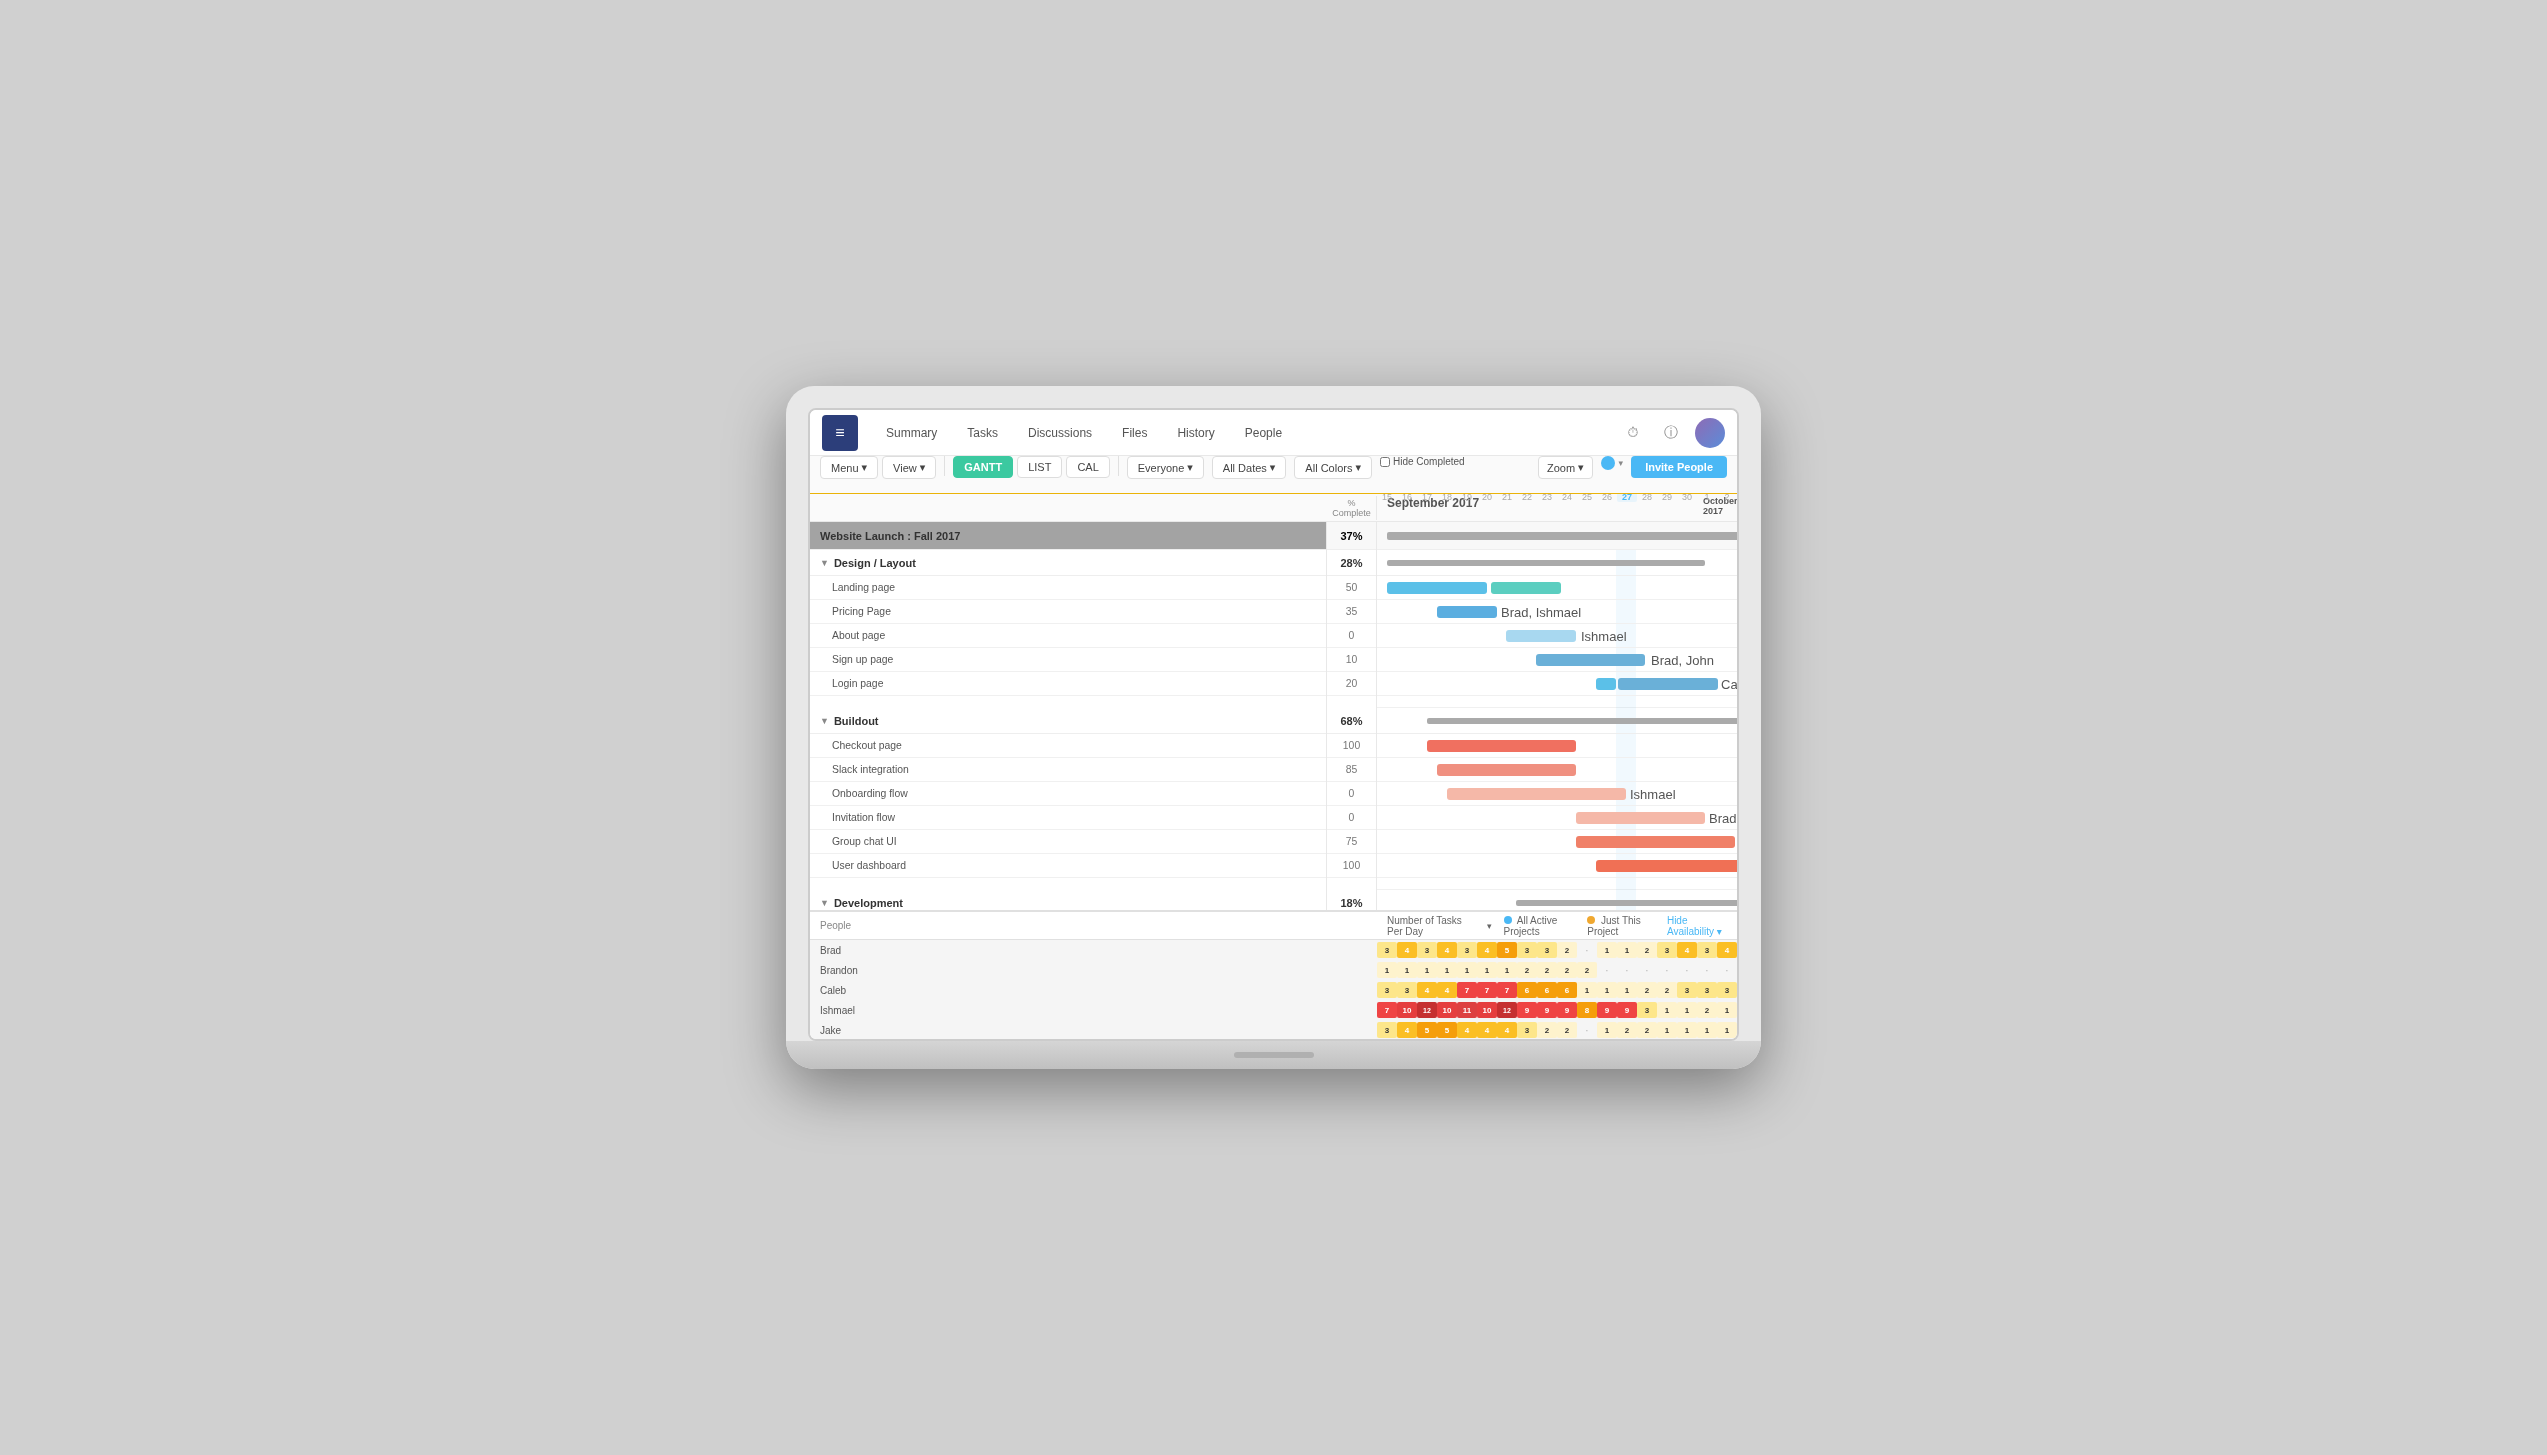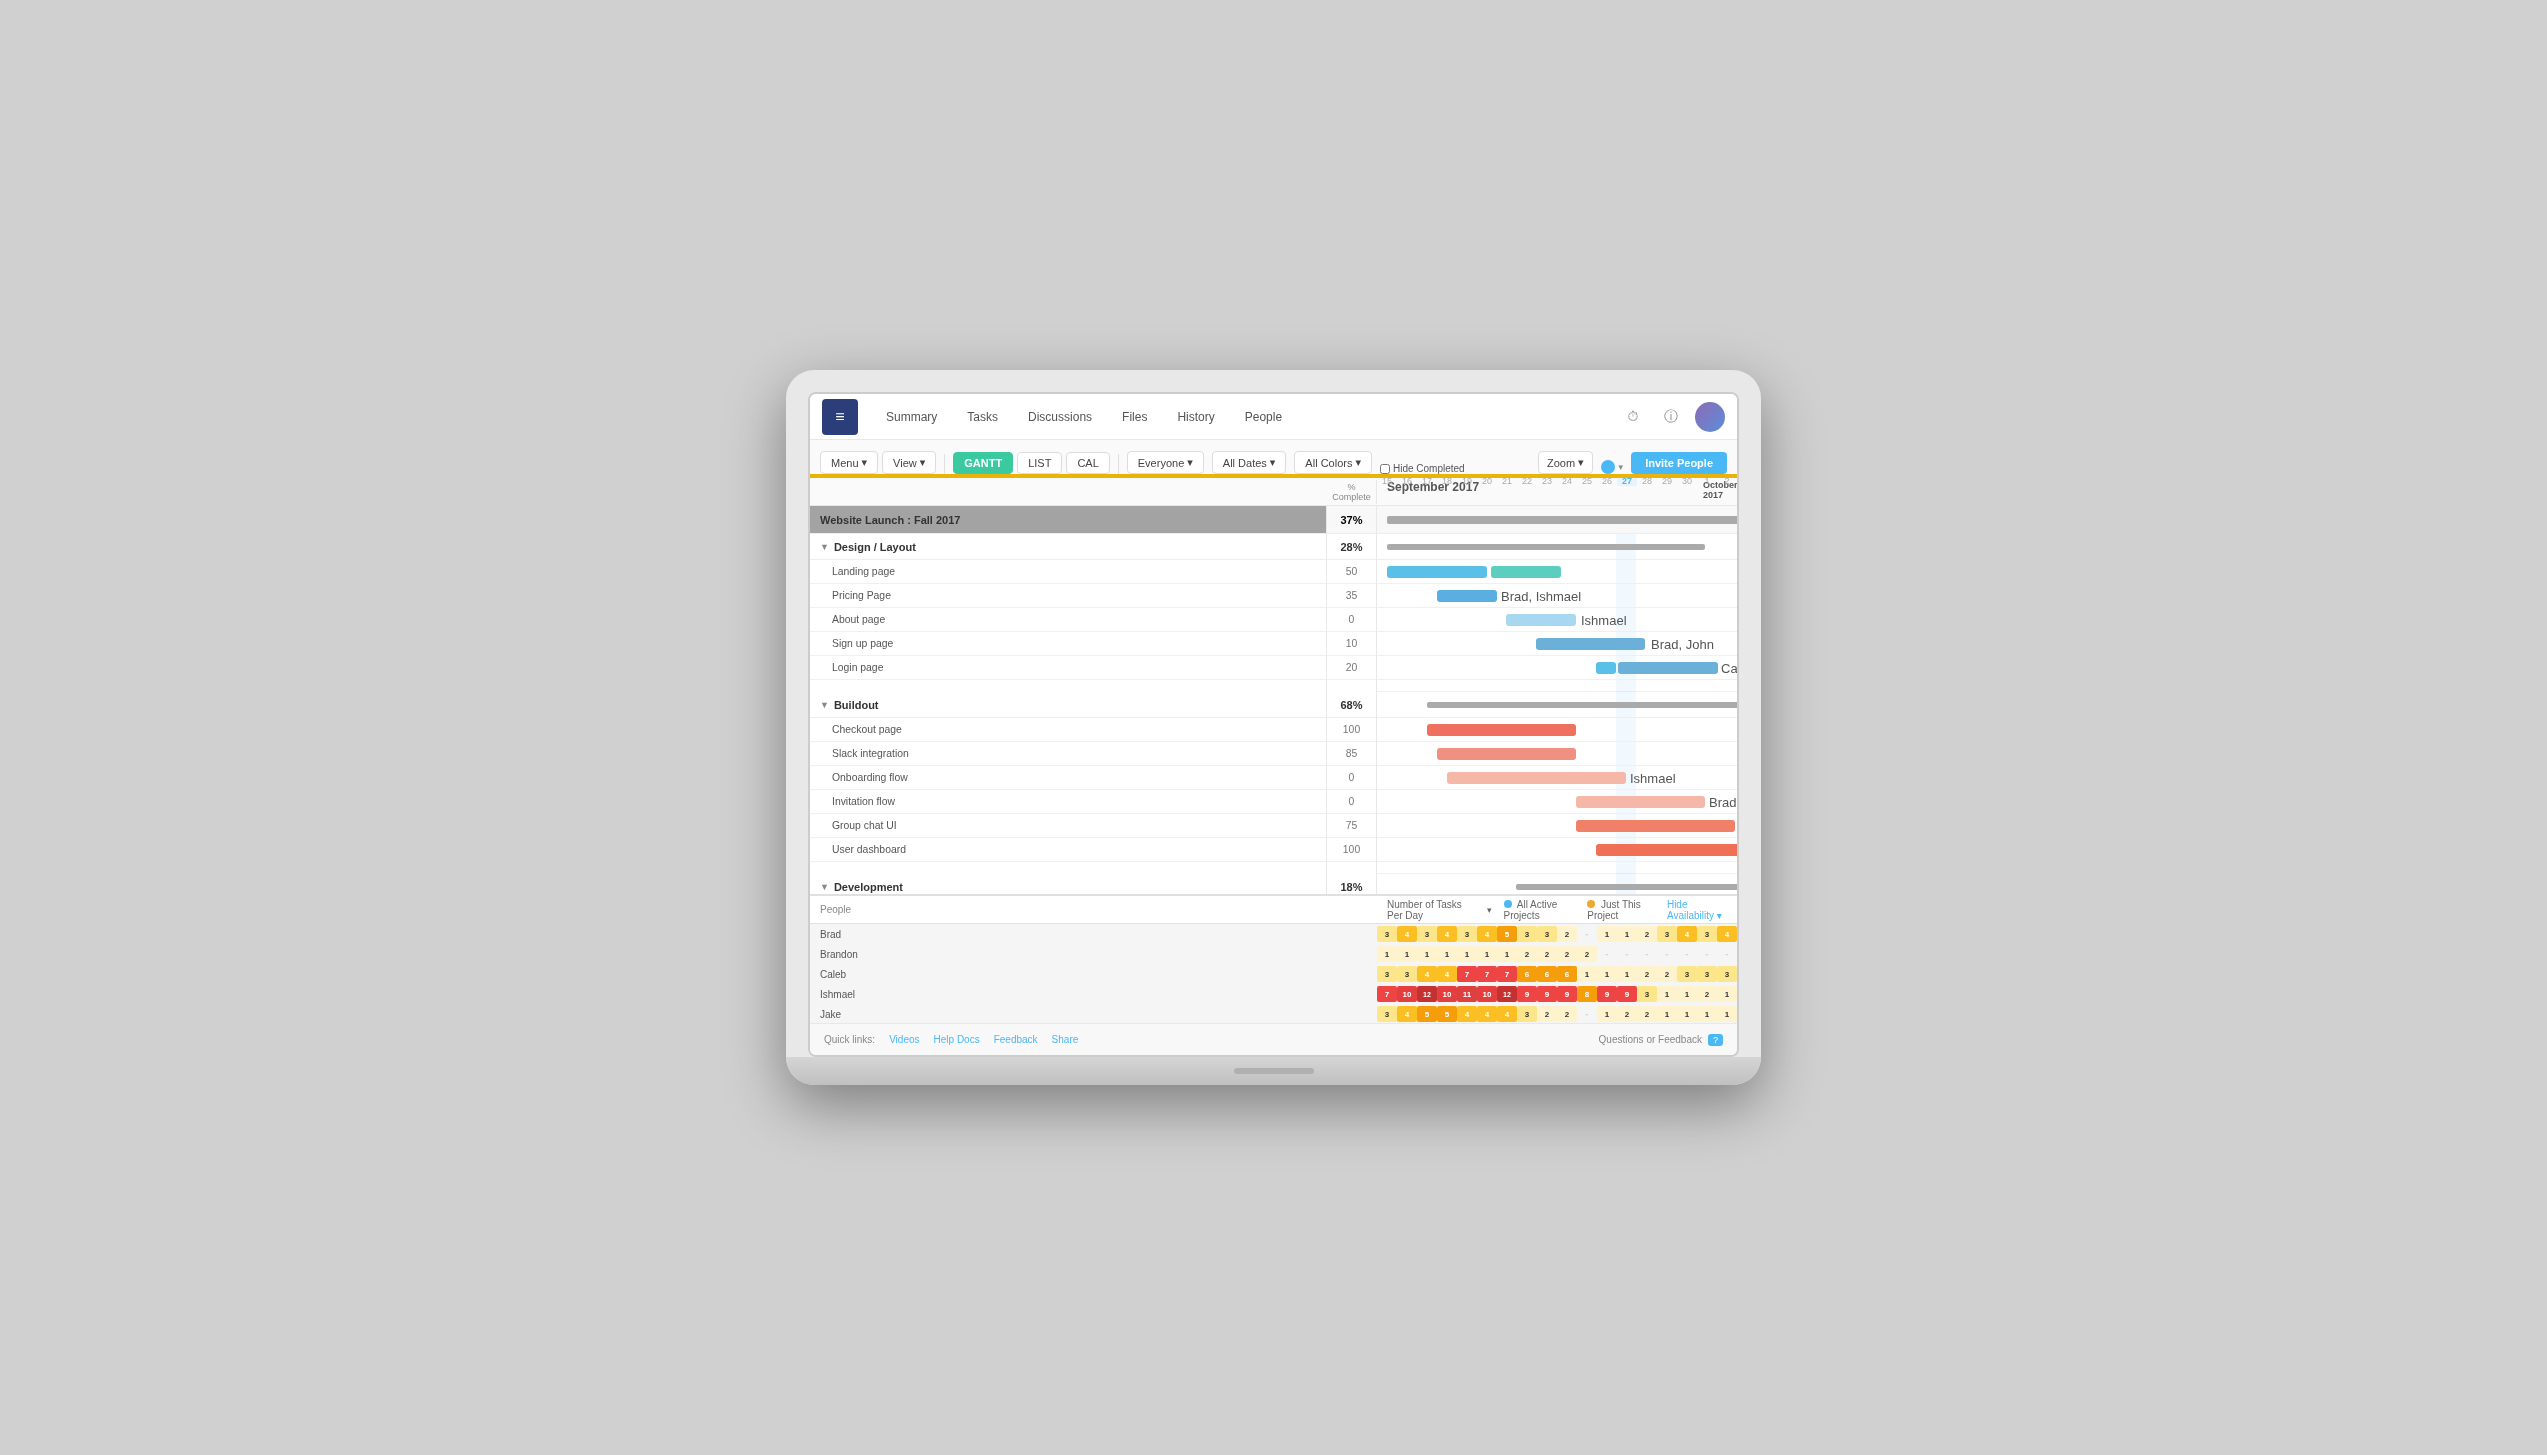--- a/index.html
+++ b/index.html
@@ -96,23 +96,23 @@
       width: 30px;
       height: 30px;
       border-radius: 50%;
       background: linear-gradient(135deg, #8e6bb5, #5b8dd9);
       cursor: pointer;
     }
 
     
     .toolbar {
       display: flex;
-      align-items: flex-end;
+      align-items: flex-start;
       background: #fafafa;
-      border-bottom: 4px solid #eab308;
+      border-bottom: 1px solid #eab308;
       height: 38px;
       padding: 0 10px;
       gap: 8px;
     }
     .toolbar-group {
       display: flex;
       align-items: center;
       gap: 4px;
     }
     .toolbar-btn {
@@ -902,32 +902,19 @@
               <div class="avail-cell heat-1">1</div>
               <div class="avail-cell heat-1">1</div>
               <div class="avail-cell heat-1">1</div>
             </div>
 
           </div>
         </div>
       </div>
     </div>
 
-    <div class="footer">
-      <div class="footer-links">
-        <span>Quick links:</span>
-        <span class="footer-link">Videos</span>
-        <span class="footer-link">Help Docs</span>
-        <span class="footer-link">Feedback</span>
-        <span class="footer-link">Share</span>
-      </div>
-      <div class="footer-right">
-        <span>Questions or Feedback</span>
-        <span class="feedback-badge">?</span>
-      </div>
-    </div>
 
   </div>
   <div class="laptop-base">
     <div class="laptop-base-notch"></div>
   </div>
 </div>
 
 
 </body></html>

